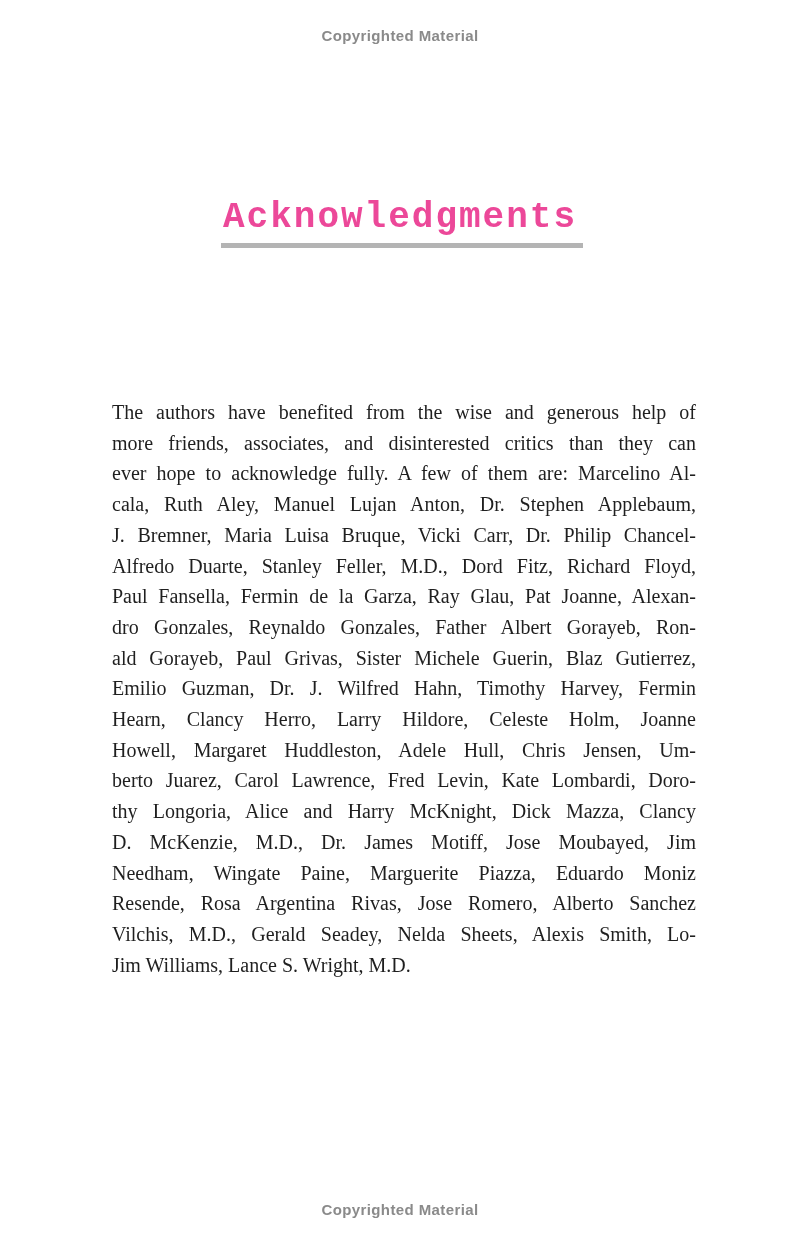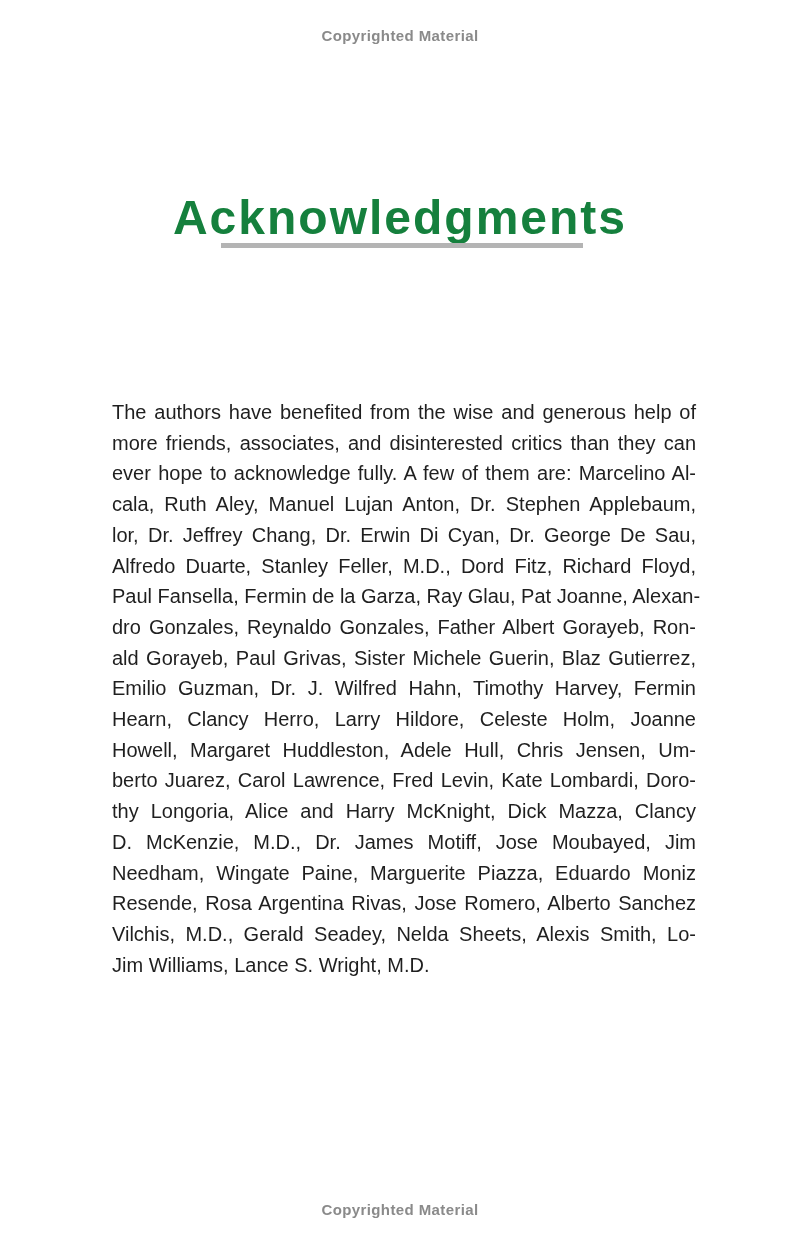--- a/index.html
+++ b/index.html
@@ -27,42 +27,42 @@
   }
   .watermark-top { top: 27px; }
   .watermark-bottom { top: 1201px; }
 
   .page-title {
     position: absolute;
     top: 198px;
     left: 0;
     width: 800px;
     text-align: center;
-    font-family: Liberation Sans, sans-serif;
-    font-size: 48px;
+    font-family: Liberation Mono, monospace;
+    font-size: 36px;
     font-weight: 600;
     letter-spacing: 2px;
     line-height: 40px;
-    color: #15803d;
+    color: #ec4899;
   }
   .title-underline {
     position: absolute;
     top: 243px;
     left: 221px;
     width: 362px;
     height: 5px;
     background: #b4b4b4;
   }
 
   .body-paragraph {
     position: absolute;
     top: 397px;
     left: 112px;
     width: 584px;
-    font-family: Liberation Sans, sans-serif;
+    font-family: Liberation Serif, serif;
     font-size: 20px;
     line-height: 30.7px;
     color: #1f1f1f;
   }
   .body-paragraph .line {
     text-align: justify;
     text-align-last: justify;
     white-space: nowrap;
   }
   .body-paragraph .line.last {
@@ -76,21 +76,21 @@
 
 <h1 class="page-title" style="margin:0;">Acknowledgments</h1>
 
 <div class="title-underline"></div>
 
 <div class="body-paragraph">
     <div class="line">The authors have benefited from the wise and generous help of</div>
     <div class="line">more friends, associates, and disinterested critics than they can</div>
     <div class="line">ever hope to acknowledge fully. A few of them are: Marcelino Al-</div>
     <div class="line">cala, Ruth Aley, Manuel Lujan Anton, Dr. Stephen Applebaum,</div>
-    <div class="line">lor, Dr. Jeffrey Chang, Dr. Erwin Di Cyan, Dr. George De Sau,</div>
+    <div class="line">J. Bremner, Maria Luisa Bruque, Vicki Carr, Dr. Philip Chancel-</div>
     <div class="line">Alfredo Duarte, Stanley Feller, M.D., Dord Fitz, Richard Floyd,</div>
     <div class="line">Paul Fansella, Fermin de la Garza, Ray Glau, Pat Joanne, Alexan-</div>
     <div class="line">dro Gonzales, Reynaldo Gonzales, Father Albert Gorayeb, Ron-</div>
     <div class="line">ald Gorayeb, Paul Grivas, Sister Michele Guerin, Blaz Gutierrez,</div>
     <div class="line">Emilio Guzman, Dr. J. Wilfred Hahn, Timothy Harvey, Fermin</div>
     <div class="line">Hearn, Clancy Herro, Larry Hildore, Celeste Holm, Joanne</div>
     <div class="line">Howell, Margaret Huddleston, Adele Hull, Chris Jensen, Um-</div>
     <div class="line">berto Juarez, Carol Lawrence, Fred Levin, Kate Lombardi, Doro-</div>
     <div class="line">thy Longoria, Alice and Harry McKnight, Dick Mazza, Clancy</div>
     <div class="line">D. McKenzie, M.D., Dr. James Motiff, Jose Moubayed, Jim</div>

